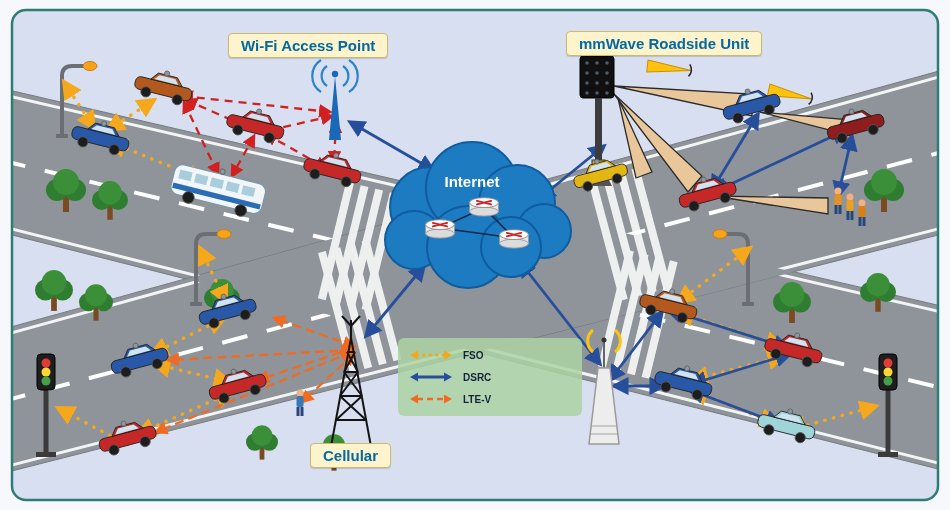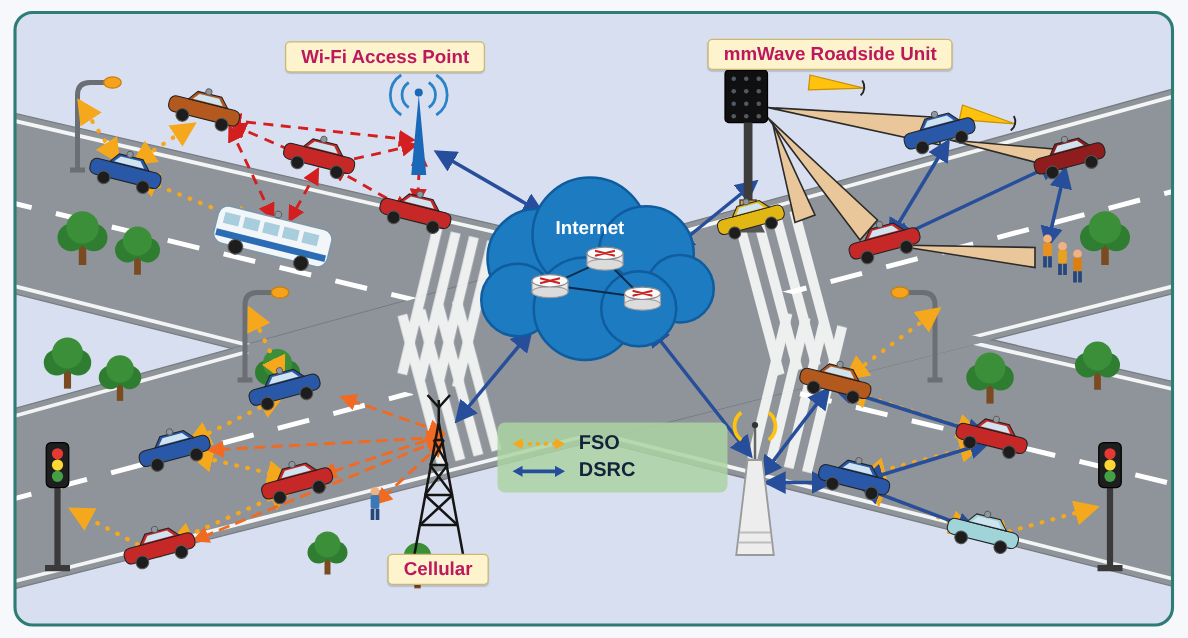--- a/index.html
+++ b/index.html
@@ -2,28 +2,28 @@
 <html><head>
 <meta charset="utf-8">
 <style>
   html,body{margin:0;padding:0;background:#f6f8fc;}
   .stage{position:relative;width:950px;height:510px;overflow:hidden;
          font-family:"Liberation Sans",sans-serif;}
   .stage svg.scene{position:absolute;left:0;top:0;}
   svg{font-family:"Liberation Sans",sans-serif;}
 
   .tag{position:absolute;background:#fdf3cd;border:1px solid #cdb96e;border-radius:4px;
-       padding:3px 12px;font-weight:bold;font-size:15px;color:#be185d;white-space:nowrap;
+       padding:3px 12px;font-weight:bold;font-size:15px;color:#0369a1;white-space:nowrap;
        box-shadow:0 1px 1px rgba(0,0,0,.15);}
 
   .legend{position:absolute;left:398px;top:338px;width:164px;
           background:rgba(171,212,163,.85);border-radius:6px;padding:7px 10px;
           display:flex;flex-direction:column;gap:2px;}
   .lrow{display:flex;align-items:center;gap:9px;height:20px;}
-  .llab{font-size:16px;font-weight:bold;color:#15223c;}
+  .llab{font-size:10px;font-weight:bold;color:#15223c;}
 
   .fso{stroke:#f5a81c;stroke-width:3.4;stroke-dasharray:.5 8.5;stroke-linecap:round;fill:none;}
   .dsrc{stroke:#274e9b;stroke-width:2.8;fill:none;}
   .wifiL{stroke:#d31f1f;stroke-width:2.3;stroke-dasharray:8 6;fill:none;}
   .ltev{stroke:#f26a21;stroke-width:2.3;stroke-dasharray:9 5;fill:none;}
   .cone{fill:#eac79b;stroke:#2b2b2b;stroke-width:1.3;}
 </style>
 </head>
 <body>
 
@@ -349,15 +349,23 @@
     <span class="llab">FSO</span>
   </div>
   <div class="lrow">
     <svg width="46" height="16" viewBox="0 0 46 16">
       <polygon points="2,8 10,3.5 10,12.5" fill="#274e9b"></polygon>
       <line x1="9" y1="8" x2="37" y2="8" stroke-width="3" stroke="#274e9b"></line>
       <polygon points="44,8 36,3.5 36,12.5" fill="#274e9b"></polygon>
     </svg>
     <span class="llab">DSRC</span>
   </div>
+  <div class="lrow">
+    <svg width="46" height="16" viewBox="0 0 46 16">
+      <polygon points="2,8 10,3.5 10,12.5" fill="#f26a21"></polygon>
+      <line x1="9" y1="8" x2="37" y2="8" stroke-width="2.6" stroke-dasharray="6 4" stroke="#f26a21"></line>
+      <polygon points="44,8 36,3.5 36,12.5" fill="#f26a21"></polygon>
+    </svg>
+    <span class="llab">LTE-V</span>
+  </div>
 </div>
 
 </div>
 
 </body></html>

